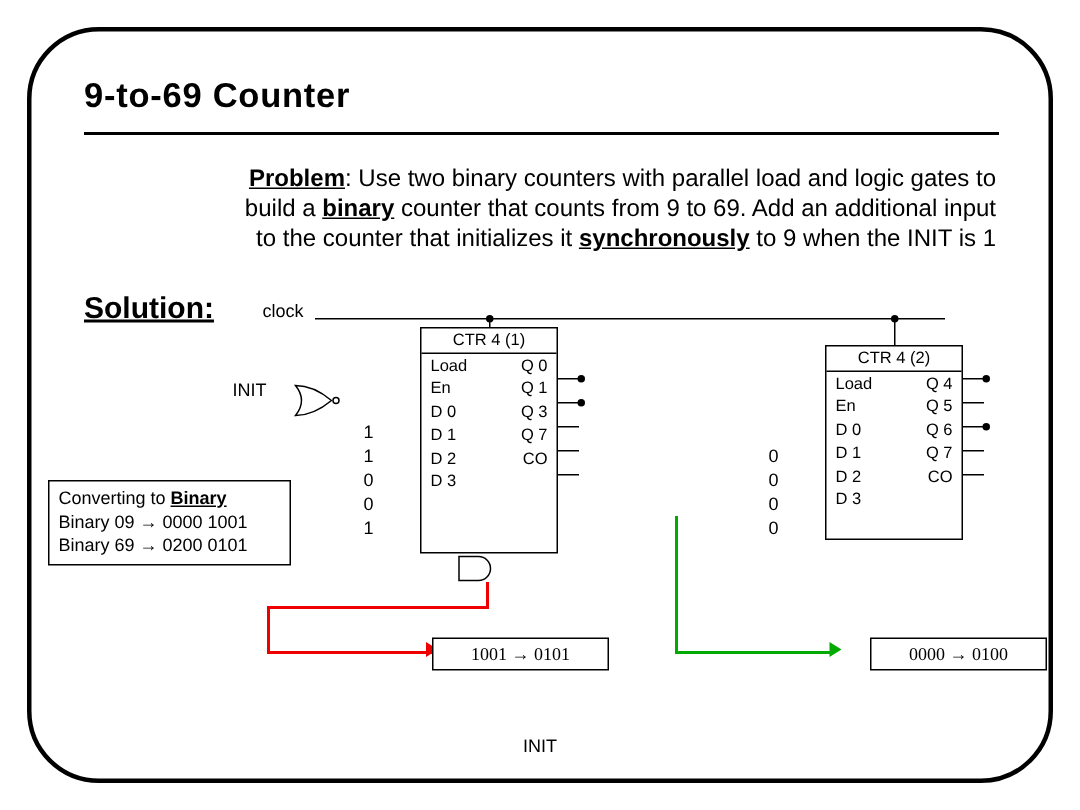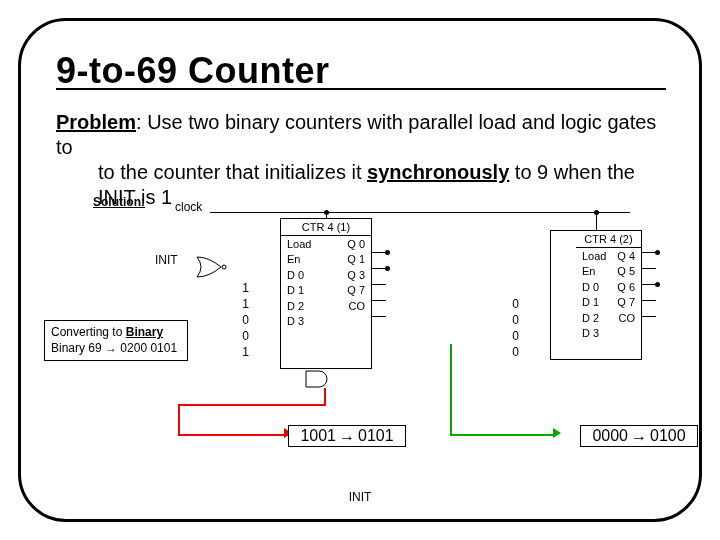--- a/index.html
+++ b/index.html
@@ -21,50 +21,50 @@
     border: 3px solid #000;
     border-radius: 48px;
     box-sizing: border-box;
   }
   .title {
     position: absolute;
     top: 50px;
     left: 56px;
     font-family: Arial, sans-serif;
     font-weight: bold;
-    font-size: 36px;
+    font-size: 23px;
     letter-spacing: 0.5px;
   }
   .title-underline {
     position: absolute;
     top: 88px;
     left: 56px;
     width: 610px;
     height: 2px;
     background: #000;
   }
   .problem {
     position: absolute;
     top: 110px;
     left: 56px;
     right: 56px;
-    font-size: 20px;
+    font-size: 16px;
     line-height: 1.25;
+    text-align: right;
   }
   .problem .label { font-weight: bold; text-decoration: underline; }
   .problem .indent { display: block; margin-left: 42px; }
   .em { text-decoration: underline; font-weight: bold; }
   .solution-label {
     position: absolute;
     top: 195px;
     left: 56px;
-    font-size: 12px;
+    font-size: 20px;
     font-weight: bold;
     text-decoration: underline;
-    margin-left: 37px;
   }
   .clock-label {
     position: absolute;
     top: 200px;
     left: 175px;
     font-size: 12px;
   }
   .init-label {
     position: absolute;
     top: 253px;
@@ -72,28 +72,28 @@
     font-size: 12px;
   }
   .ctr-box {
     position: absolute;
     border: 1px solid #000;
     background: #fff;
     font-size: 11px;
     box-sizing: border-box;
   }
   .ctr1 { top: 218px; left: 280px; width: 92px; height: 151px; }
-  .ctr2 { top: 230px; left: 550px; width: 92px; height: 130px; padding-left: 25px; }
+  .ctr2 { top: 230px; left: 550px; width: 92px; height: 130px; }
   .ctr-title { text-align: center; padding: 2px 0; border-bottom: 1px solid #000; font-size: 11px; }
   .ctr-row { display: flex; justify-content: space-between; padding: 0 6px; height: 15.5px; align-items: center; }
   .conv-box {
     position: absolute;
     top: 320px;
-    left: 44px;
-    width: 144px;
+    left: 32px;
+    width: 162px;
     border: 1px solid #000;
     font-size: 12px;
     padding: 4px 6px;
     line-height: 1.3;
     background: #fff;
     box-sizing: border-box;
   }
   .bits {
     position: absolute;
     font-size: 12px;
@@ -114,25 +114,26 @@
     top: 370px;
     left: 305px;
     width: 28px;
     height: 18px;
   }
   .range-box {
     position: absolute;
     height: 20px;
     border: 1px solid #000;
     background: #fff;
-    font-size: 16px;
+    font-size: 12px;
     display: flex;
     align-items: center;
     justify-content: center;
     padding: 0 8px;
+    font-family: Liberation Serif, serif;
   }
   .range1 { top: 425px; left: 288px; width: 100px; }
   .range2 { top: 425px; left: 580px; width: 100px; }
   .arrow { font-weight: bold; padding: 0 3px; }
   .footer {
     position: absolute;
     bottom: 36px;
     left: 0; right: 0;
     text-align: center;
     font-size: 12px;
@@ -172,20 +173,23 @@
 <body>
 
 <div class="slide-border"></div>
 
 <div class="title">9-to-69 Counter</div>
 <div class="title-underline"></div>
 
 <div class="problem">
   <span class="label">Problem</span><span>: Use two binary counters with parallel load and logic gates to</span>
   <span class="indent">
+    <span>build a </span><span class="em">binary</span><span> counter that counts from 9 to 69. Add an additional input</span>
+  </span>
+  <span class="indent">
     <span>to the counter that initializes it </span><span class="em">synchronously</span><span> to 9 when the INIT is 1</span>
   </span>
 </div>
 
 <div class="solution-label">Solution:</div>
 <div class="clock-label">clock</div>
 <div class="init-label">INIT</div>
 
 <div class="wire clock-wire-h"></div>
 <div class="wire clock-wire-v1"></div>
@@ -281,20 +285,21 @@
   <div>0</div>
   <div>0</div>
 </div>
 
 <svg class="and-gate" viewBox="0 0 28 18">
   <path d="M1 1 H14 A8 8 0 0 1 14 17 H1 Z" fill="#fff" stroke="#000" stroke-width="1"></path>
 </svg>
 
 <div class="conv-box">
   <div><span>Converting to </span><span class="em">Binary</span></div>
+  <div>Binary 09 → 0000 1001</div>
   <div>Binary 69 → 0200 0101</div>
 </div>
 
 <div class="wire-red red1"></div>
 <div class="wire-red red2"></div>
 <div class="wire-red red3"></div>
 <div class="red-arrow"></div>
 <div class="wire-red" style="top:388px;left:324px;width:2px;height:16px"></div>
 
 <div class="green-wire g1"></div>

